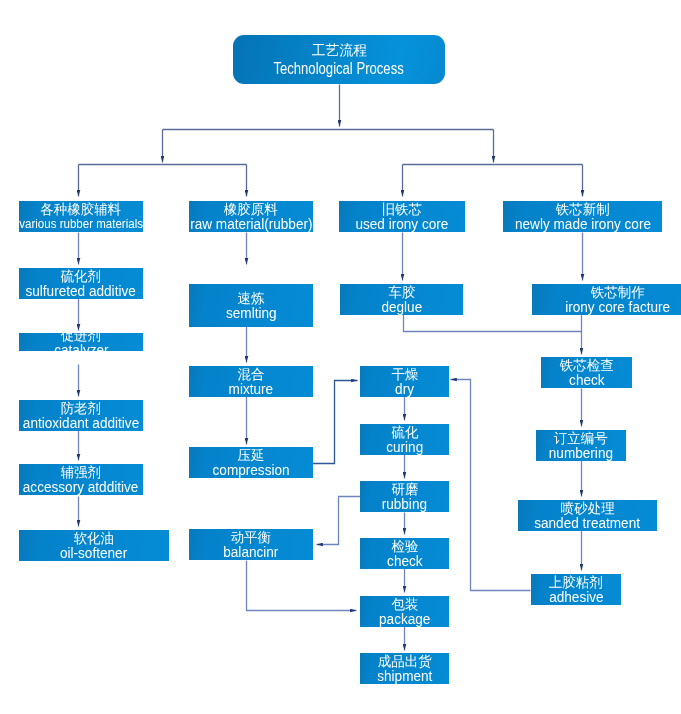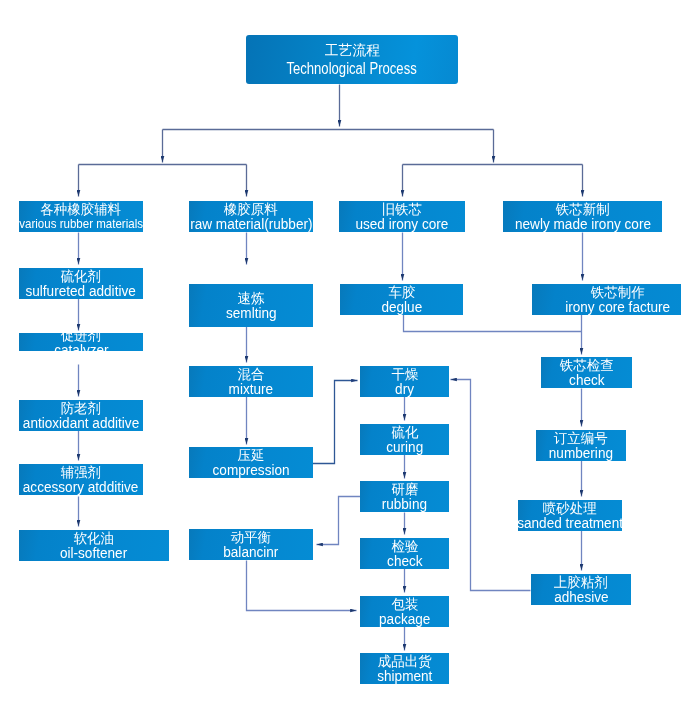--- a/index.html
+++ b/index.html
@@ -9,22 +9,22 @@
   svg#wires{position:absolute;left:0;top:0;width:681px;height:714px;}
   .wire{fill:none;stroke-width:1.3;}
   .wire.tree{stroke:#5a6b97;}
   .wire.dark{stroke:#2e5795;}
   .wire.light{stroke:#7085c0;}
   .node{position:absolute;box-sizing:border-box;display:flex;flex-direction:column;
         align-items:center;justify-content:center;color:#ffffff;text-align:center;
         background:linear-gradient(100deg,#0779bb 0%,#0482ca 14%,#0587d0 52%,#058cd4 100%);}
   .node .cn{font-size:13.9px;line-height:14px;white-space:nowrap;display:inline-block;transform:scaleX(0.97);}
   .node .en{font-size:15.2px;line-height:15px;white-space:nowrap;display:inline-block;transform:scaleX(0.895);}
-  .node.root{border-radius:3px;
-        background:linear-gradient(100deg,#0573b6 0%,#0584c8 40%,#0592db 78%,#0689d1 100%);margin-left:13px;}
+  .node.root{border-radius:11px;
+        background:linear-gradient(100deg,#0573b6 0%,#0584c8 40%,#0592db 78%,#0689d1 100%);}
   .node.root .cn{font-size:14.2px;line-height:18px;transform:scaleX(0.97);}
   .node.root .en{font-size:15.6px;line-height:20px;transform:scaleX(0.84);}
   .node .en.narrow{font-size:12.9px;}
 </style>
 </head>
 <body>
 
 <div id="stage">
   <svg id="wires" viewBox="0 0 681 714">
     <defs>
@@ -162,21 +162,21 @@
     <span class="en">irony core facture</span>
   </div>
   <div class="node" style="left:541px;top:357px;width:91px;height:31px">
     <span class="cn">铁芯检查</span>
     <span class="en">check</span>
   </div>
   <div class="node" style="left:536px;top:430px;width:90px;height:31px">
     <span class="cn">订立编号</span>
     <span class="en">numbering</span>
   </div>
-  <div class="node" style="left:518px;top:500px;width:104px;height:31px">
+  <div class="node" style="left:518px;top:500px;width:139px;height:31px">
     <span class="cn">喷砂处理</span>
     <span class="en">sanded treatment</span>
   </div>
-  <div class="node" style="left:531px;top:574px;width:100px;height:31px">
+  <div class="node" style="left:531px;top:574px;width:90px;height:31px">
     <span class="cn">上胶粘剂</span>
     <span class="en">adhesive</span>
   </div>
 </div>
 
 </body></html>

